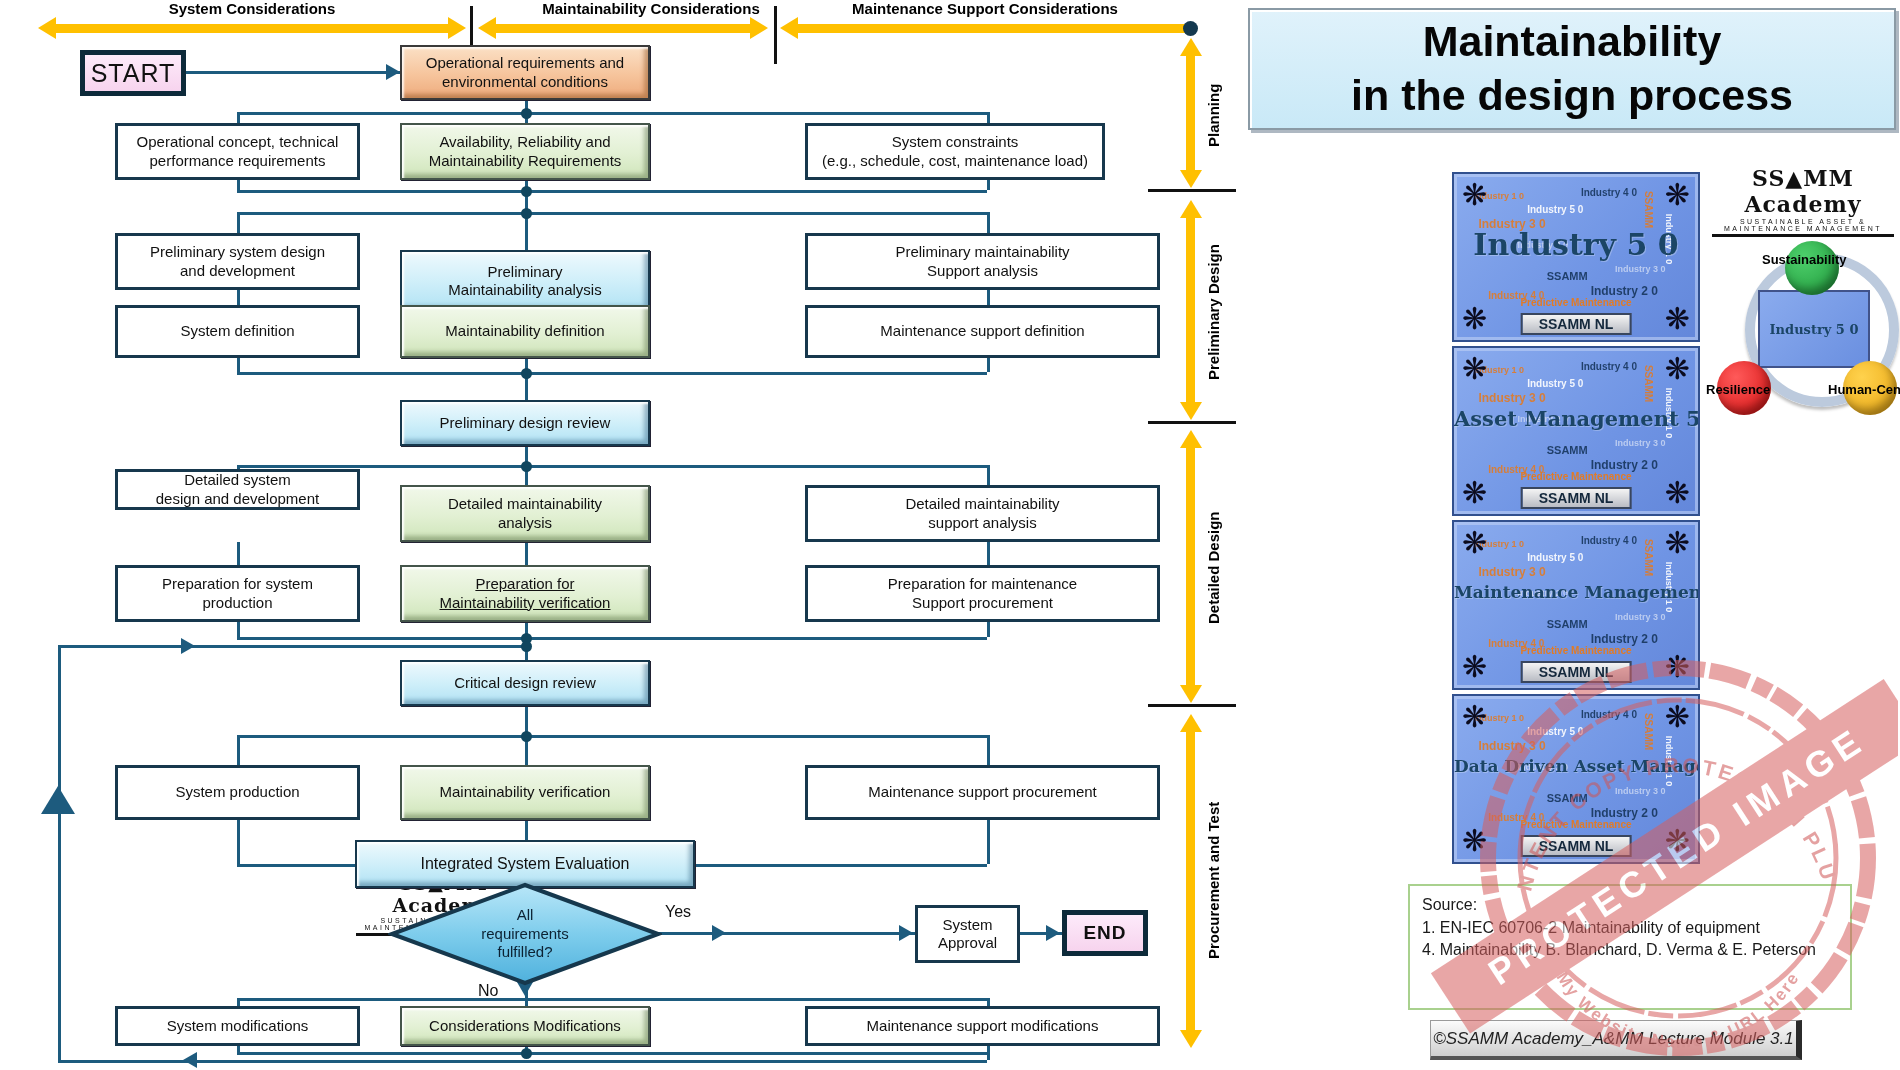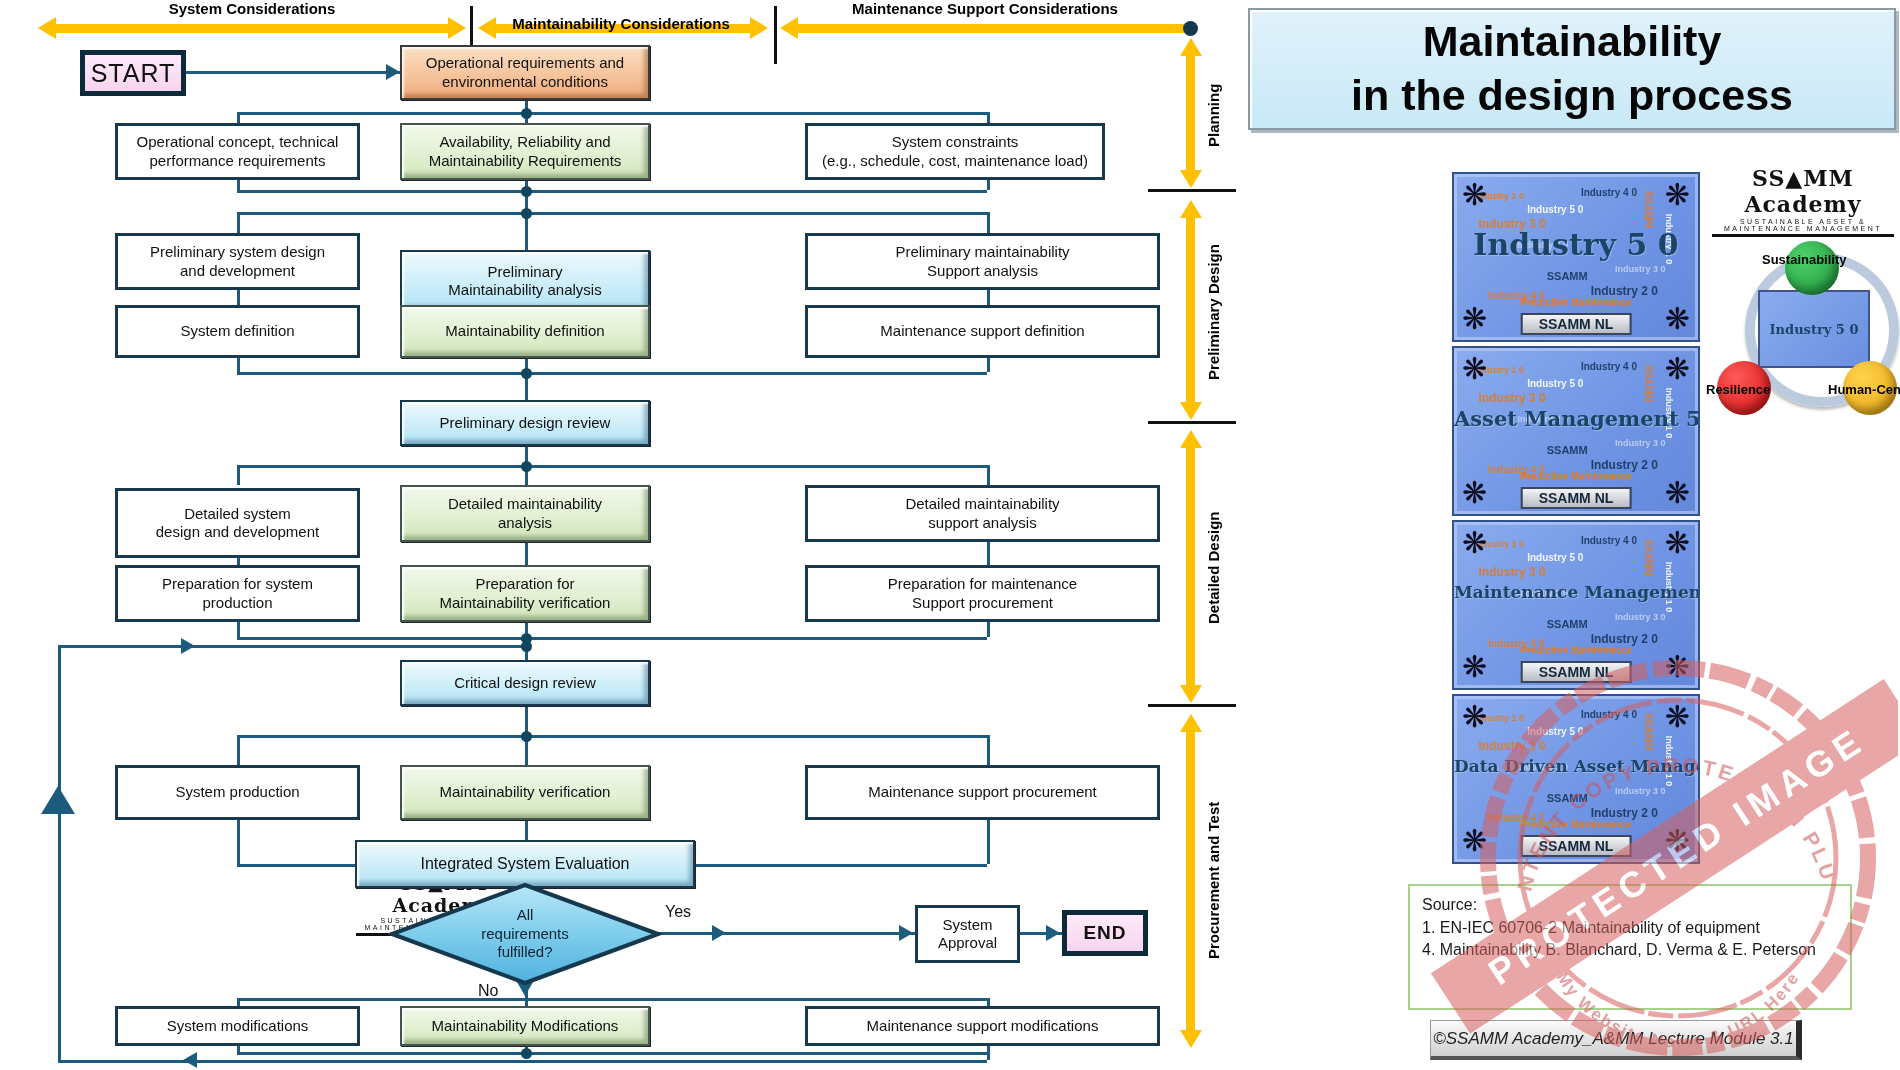--- a/index.html
+++ b/index.html
@@ -83,21 +83,21 @@
   .diamond-text{position:absolute;left:430px;top:892px;width:190px;height:84px;display:flex;align-items:center;
     justify-content:center;text-align:center;white-space:pre-line;font:15px/1.25 "Liberation Sans",sans-serif;color:#0c2233;z-index:7;}
   .flow-label{position:absolute;font:16px "Liberation Sans",sans-serif;color:#111;z-index:7;}
 </style>
 </head>
 <body>
 
 <div id="stage">
 
   <div class="lane-label" style="left:38px;top:0;width:428px;">System Considerations</div>
-  <div class="lane-label" style="left:476px;top:0;width:290px;margin-top:15px;">Maintainability Considerations</div>
+  <div class="lane-label" style="left:506px;top:0;width:290px;">Maintainability Considerations</div>
   <div class="lane-label" style="left:780px;top:0;width:410px;">Maintenance Support Considerations</div>
 
   <div class="ytr l" style="left:38px;top:17px;"></div>
   <div class="ylw" style="left:56px;top:24px;width:392px;height:9px;"></div>
   <div class="ytr r" style="left:448px;top:17px;"></div>
   <div class="sep" style="left:470px;top:6px;height:58px;"></div>
   <div class="ytr l" style="left:478px;top:17px;"></div>
   <div class="ylw" style="left:496px;top:24px;width:254px;height:9px;"></div>
   <div class="ytr r" style="left:750px;top:17px;"></div>
   <div class="sep" style="left:774px;top:6px;height:58px;"></div>
@@ -207,30 +207,30 @@
 Maintainability analysis</div>
   <div class="box white" style="left:805px;top:233px;width:355px;height:57px;">Preliminary maintainability
 Support analysis</div>
 
   <div class="box white" style="left:115px;top:305px;width:245px;height:53px;">System definition</div>
   <div class="box green" style="left:400px;top:305px;width:250px;height:53px;">Maintainability definition</div>
   <div class="box white" style="left:805px;top:305px;width:355px;height:53px;">Maintenance support definition</div>
 
   <div class="box blue" style="left:400px;top:400px;width:250px;height:46px;">Preliminary design review</div>
 
-  <div class="box white" style="left:115px;top:488px;width:245px;height:70px;">Detailed system
+  <div class="box white" style="left:115px;top:469px;width:245px;height:41px;">Detailed system
 design and development</div>
   <div class="box green" style="left:400px;top:485px;width:250px;height:57px;">Detailed maintainability
 analysis</div>
   <div class="box white" style="left:805px;top:485px;width:355px;height:57px;">Detailed maintainability
 support analysis</div>
 
   <div class="box white" style="left:115px;top:565px;width:245px;height:57px;">Preparation for system
 production</div>
-  <div class="box green" style="left:400px;top:565px;width:250px;height:57px;">Preparation for
+  <div class="box green" style="left:400px;top:565px;width:250px;height:57px;text-decoration:underline;">Preparation for
 Maintainability verification</div>
   <div class="box white" style="left:805px;top:565px;width:355px;height:57px;">Preparation for maintenance
 Support procurement</div>
 
   <div class="box blue" style="left:400px;top:660px;width:250px;height:46px;">Critical design review</div>
 
   <div class="box white" style="left:115px;top:765px;width:245px;height:55px;">System production</div>
   <div class="box green" style="left:400px;top:765px;width:250px;height:55px;">Maintainability verification</div>
   <div class="box white" style="left:805px;top:765px;width:355px;height:55px;">Maintenance support procurement</div>
 
@@ -251,21 +251,21 @@
 fulfilled?</div>
 
   <div class="flow-label" style="left:665px;top:903px;">Yes</div>
   <div class="flow-label" style="left:478px;top:982px;">No</div>
 
   <div class="box white" style="left:915px;top:905px;width:105px;height:58px;">System
 Approval</div>
   <div class="box pink" style="left:1062px;top:910px;width:86px;height:46px;font-size:19px;font-weight:600;letter-spacing:1px;">END</div>
 
   <div class="box white" style="left:115px;top:1006px;width:245px;height:40px;">System modifications</div>
-  <div class="box green" style="left:400px;top:1006px;width:250px;height:40px;">Maintainability Modifications</div>
+  <div class="box green" style="left:400px;top:1006px;width:250px;height:40px;">Considerations Modifications</div>
   <div class="box white" style="left:805px;top:1006px;width:355px;height:40px;">Maintenance support modifications</div>
 
   <div class="ssamm" style="left:356px;top:872px;width:175px;z-index:4;">
     <div class="l1">SS▲MM  Academy</div>
     <div class="l2">SUSTAINABLE ASSET &amp;</div>
     <div class="l3">MAINTENANCE MANAGEMENT</div>
   </div>
 
   <div class="main-title">
     <div>Maintainability</div>

